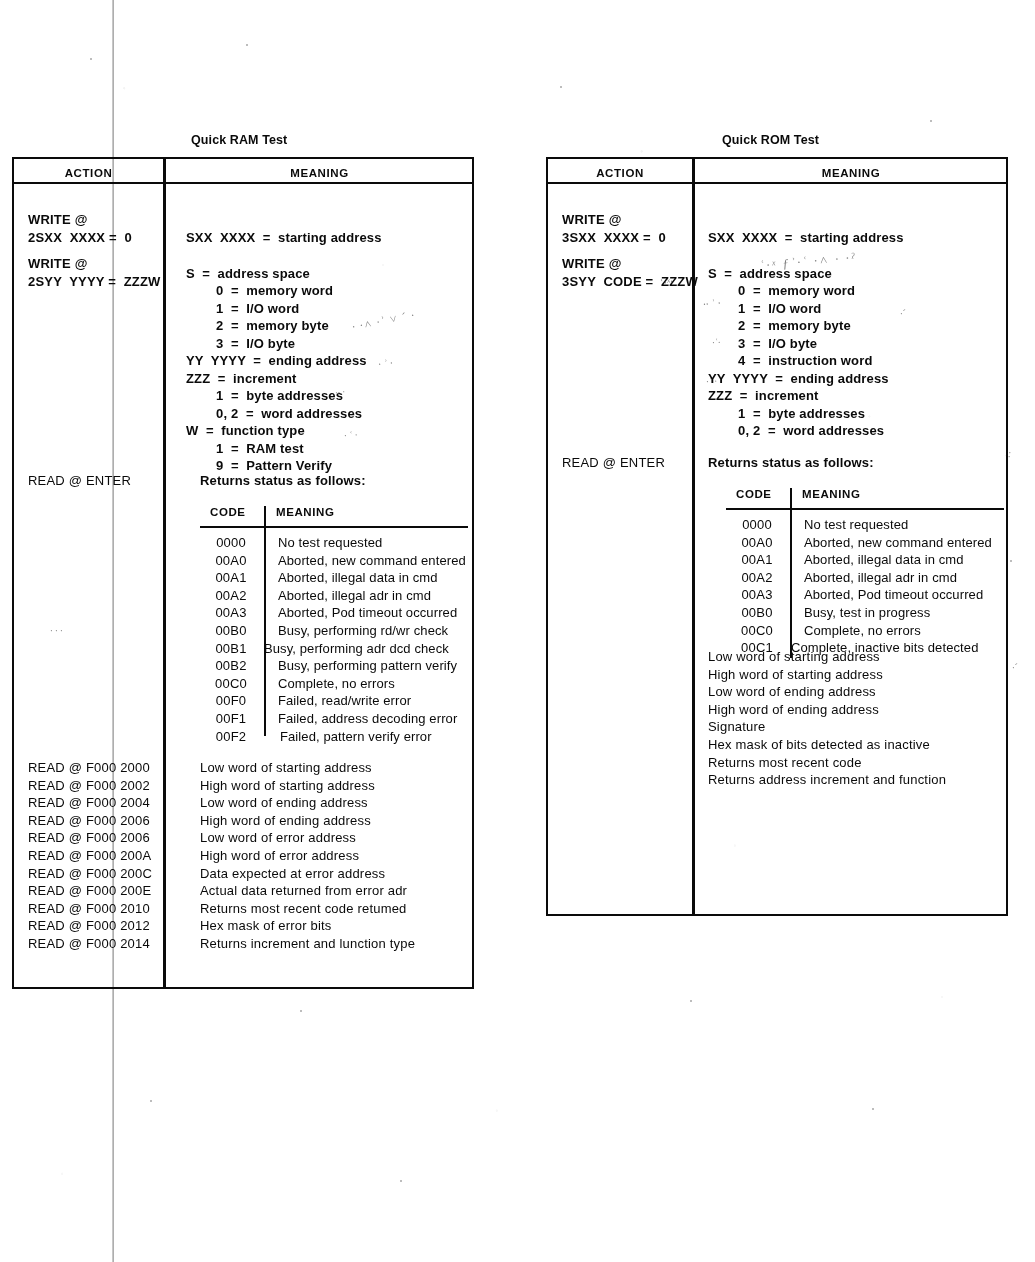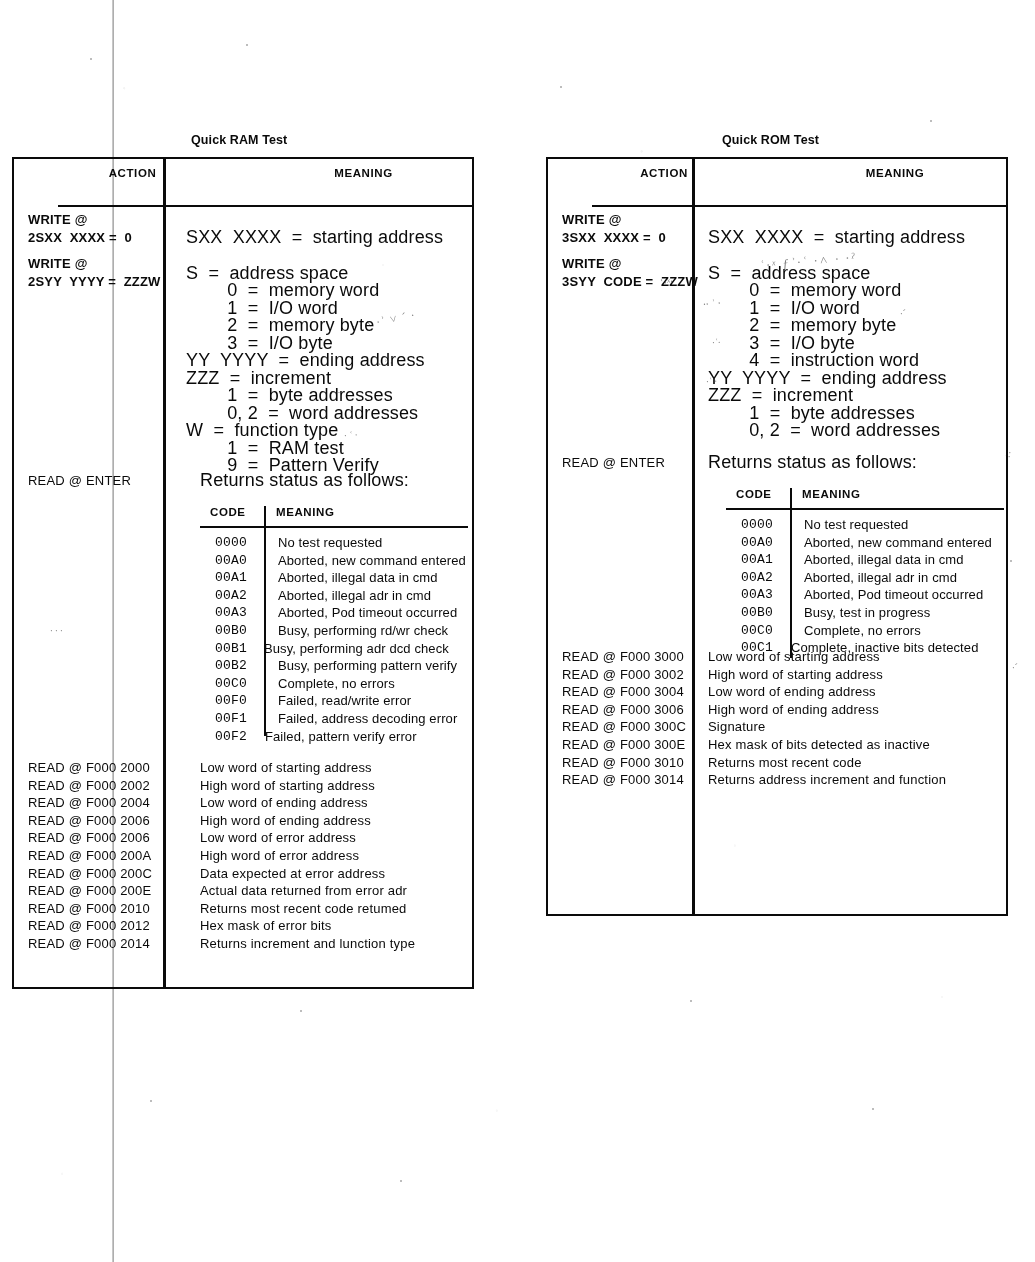--- a/index.html
+++ b/index.html
@@ -66,24 +66,23 @@
     border: 2.5px solid #0a0a0a;
     box-sizing: border-box;
     background: transparent;
   }
   #tbl-ram { left: 12px; top: 157px; width: 462px; height: 832px; }
   #tbl-rom { left: 546px; top: 157px; width: 462px; height: 759px; }
 
   .tbl .hdr-row {
     position: absolute;
     left: 0; top: 0; right: 0;
-    height: 48px;
+    height: 25px;
     border-bottom: 2.5px solid #0a0a0a;
     box-sizing: border-box;
-    margin-left: 44px;
   }
   .tbl .col-split {
     position: absolute;
     top: 0;
     bottom: 0;
     width: 2.5px;
     background: #0a0a0a;
   }
   #tbl-ram .col-split { left: 149px; }
   #tbl-rom .col-split { left: 144px; }
@@ -101,24 +100,25 @@
   #tbl-ram .hdr-meaning { left: 152px; width: 307px; }
   #tbl-rom .hdr-action { left: 0; width: 144px; }
   #tbl-rom .hdr-meaning { left: 147px; width: 312px; }
 
   
   .cellbox {
     position: absolute;
     box-sizing: border-box;
   }
   .ln {
-    font-size: 18px;
+    font-size: 13px;
     line-height: 17.5px;
     white-space: pre;
     letter-spacing: 0.15px;
+    font-weight: bold;
   }
   .ln.gap { height: 9px; }
 
   
   .act-line {
     font-size: 13px;
     line-height: 17.5px;
     white-space: pre;
     font-weight: bold;
     letter-spacing: 0.2px;
@@ -159,21 +159,20 @@
     font-size: 13px;
     line-height: 17.6px;
     white-space: pre;
   }
   .subtbl .srow .c-code {
     position: absolute;
     left: 0;
     width: 62px;
     text-align: center;
     letter-spacing: 0.2px;
-    font-family: Liberation Mono, monospace;
   }
   .subtbl .srow .c-mean {
     position: absolute;
     letter-spacing: 0.1px;
   }
 
   
   .smudge {
     position: absolute;
     pointer-events: none;
@@ -255,21 +254,21 @@
         <div class="srow"><span class="c-code">00A0</span><span class="c-mean" style="left: 78px;">Aborted, new command entered</span></div>
         <div class="srow"><span class="c-code">00A1</span><span class="c-mean" style="left: 78px;">Aborted, illegal data in cmd</span></div>
         <div class="srow"><span class="c-code">00A2</span><span class="c-mean" style="left: 78px;">Aborted, illegal adr in cmd</span></div>
         <div class="srow"><span class="c-code">00A3</span><span class="c-mean" style="left: 78px;">Aborted, Pod timeout occurred</span></div>
         <div class="srow"><span class="c-code">00B0</span><span class="c-mean" style="left: 78px; text-align: center;">Busy, performing rd/wr check</span></div>
         <div class="srow"><span class="c-code">00B1</span><span class="c-mean" style="left: 64px;">Busy, performing adr dcd check</span></div>
         <div class="srow"><span class="c-code">00B2</span><span class="c-mean" style="left: 78px;">Busy, performing pattern verify</span></div>
         <div class="srow"><span class="c-code">00C0</span><span class="c-mean" style="left: 78px;">Complete, no errors</span></div>
         <div class="srow"><span class="c-code">00F0</span><span class="c-mean" style="left: 78px;">Failed, read/write error</span></div>
         <div class="srow"><span class="c-code">00F1</span><span class="c-mean" style="left: 78px;">Failed, address decoding error</span></div>
-        <div class="srow"><span class="c-code">00F2</span><span class="c-mean" style="left: 65px;">Failed, pattern verify error</span></div>
+        <div class="srow"><span class="c-code">00F2</span><span class="c-mean" style="left: 80px;">Failed, pattern verify error</span></div>
       </div>
   </div>
 
   <div class="cellbox" style="left:14px; top:600px; width:135px;" id="ram-read-actions">
       <div class="read-row">READ @ F000 2000</div>
       <div class="read-row">READ @ F000 2002</div>
       <div class="read-row">READ @ F000 2004</div>
       <div class="read-row">READ @ F000 2006</div>
       <div class="read-row">READ @ F000 2006</div>
       <div class="read-row">READ @ F000 200A</div>
@@ -350,30 +349,20 @@
         <div class="srow"><span class="c-code">00A0</span><span class="c-mean" style="left: 78px;">Aborted, new command entered</span></div>
         <div class="srow"><span class="c-code">00A1</span><span class="c-mean" style="left: 78px;">Aborted, illegal data in cmd</span></div>
         <div class="srow"><span class="c-code">00A2</span><span class="c-mean" style="left: 78px;">Aborted, illegal adr in cmd</span></div>
         <div class="srow"><span class="c-code">00A3</span><span class="c-mean" style="left: 78px;">Aborted, Pod timeout occurred</span></div>
         <div class="srow"><span class="c-code">00B0</span><span class="c-mean" style="left: 78px;">Busy, test in progress</span></div>
         <div class="srow"><span class="c-code">00C0</span><span class="c-mean" style="left: 78px;">Complete, no errors</span></div>
         <div class="srow"><span class="c-code">00C1</span><span class="c-mean" style="left: 65px;">Complete, inactive bits detected</span></div>
       </div>
   </div>
 
-  <div class="cellbox" style="left:14px; top:489px; width:132px;" id="rom-read-actions">
-      <div class="read-row">READ @ F000 3000</div>
-      <div class="read-row">READ @ F000 3002</div>
-      <div class="read-row">READ @ F000 3004</div>
-      <div class="read-row">READ @ F000 3006</div>
-      <div class="read-row">READ @ F000 300C</div>
-      <div class="read-row">READ @ F000 300E</div>
-      <div class="read-row">READ @ F000 3010</div>
-      <div class="read-row">READ @ F000 3014</div>
-    </div>
   <div class="cellbox" style="left:160px; top:489px; width:290px;" id="rom-read-meanings">
       <div class="read-row">Low word of starting address</div>
       <div class="read-row">High word of starting address</div>
       <div class="read-row">Low word of ending address</div>
       <div class="read-row">High word of ending address</div>
       <div class="read-row">Signature</div>
       <div class="read-row">Hex mask of bits detected as inactive</div>
       <div class="read-row">Returns most recent code</div>
       <div class="read-row">Returns address increment and function</div>
     </div>

